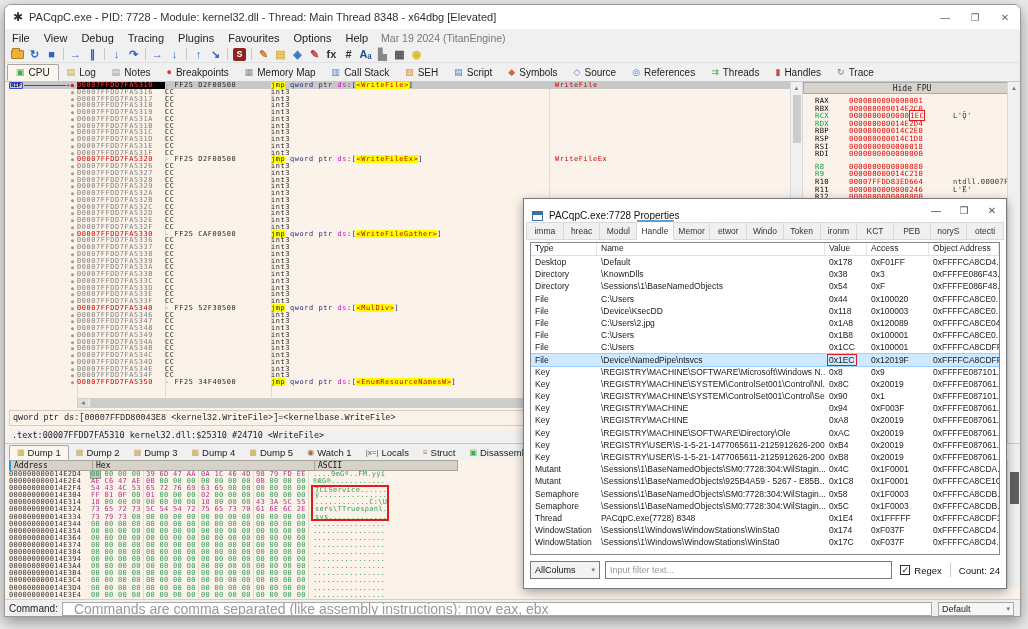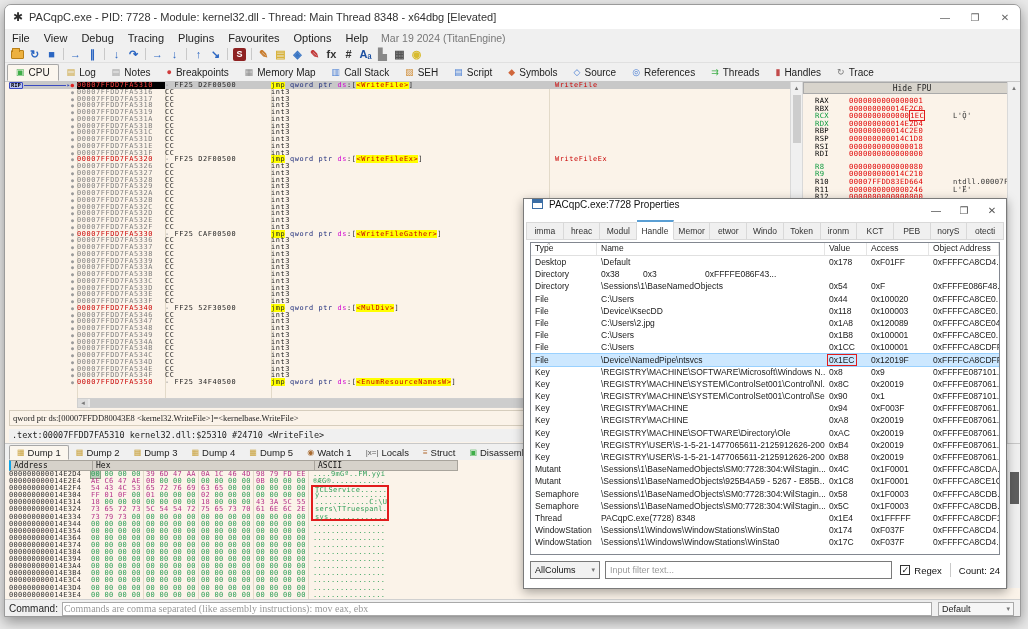--- a/index.html
+++ b/index.html
@@ -61,21 +61,21 @@
   .reg-row.gap{margin-top:5px}
   .reg-name{width:34px;color:#000}
   .reg-name.grn{color:#0a9a3c}
   .reg-val{width:86px;color:#e00000}
   .reg-note{color:#333;padding-left:18px}
   .rv-box{border:1.5px solid #e11b1b;margin:-1px 0}
   .rscroll{position:absolute;right:0;top:0;width:13px;height:506px;background:#f0f0f0;border-left:1px solid #d9d9d9}
   .rs-darkthumb{position:absolute;left:2px;top:390px;width:9px;height:32px;background:#5f5f5f}
   
   .infopane{position:absolute;left:4px;top:328px;width:781px;height:16px;background:#fbf3e9;border:1px solid #d6cdbd;
-    font-family:Liberation Serif, serif;font-size:8.5px;line-height:15px;color:#222;padding-left:3px;white-space:nowrap}
+    font-family:Liberation Mono, monospace;font-size:8.5px;line-height:15px;color:#222;padding-left:3px;white-space:nowrap}
   .dstatus{position:absolute;left:4px;top:347px;width:781px;height:13px;background:#f0f0f0;
     font-family:"DejaVu Sans Mono",monospace;font-size:8.5px;line-height:13px;color:#222;padding-left:3px;white-space:nowrap}
   
   .dumptabs{position:absolute;left:0;top:361px;right:0;height:17px;background:#f0f0f0;display:flex;align-items:flex-end;padding-left:4px;border-top:1px solid #c8c8c8}
   .dtab{height:15px;display:flex;align-items:center;gap:3px;padding:0 7px;font-size:9.5px;color:#222;white-space:nowrap}
   .dtab.sel{background:#fbf6ee;border:1px solid #a7a7a7;border-bottom:1px solid #fbf6ee;border-radius:2px 2px 0 0}
   .dtab .ticon{font-size:8px}
   .dumphead{position:absolute;left:4px;top:378px;height:11px;display:flex;font-size:8px;color:#111;font-family:"DejaVu Sans Mono",monospace}
   .dh-cell{background:#d6d2ca;border:1px solid #a8a49c;border-left:none;padding-left:3px;line-height:9px}
   .dh-cell:first-child{border-left:2px solid #0ea5e9}
@@ -87,25 +87,25 @@
   .z{color:#2e9e57}
   .nz{color:#b53389}
   .sb{background:#b9cdb9;outline:1px solid #7fa67f}
   .dp-ascii{width:76px;padding-left:4px;color:#2e9e57;position:relative}
   .bx{border-left:2px solid #e11b1b;border-right:2px solid #e11b1b;margin-left:2px;padding-left:2px;width:78px}
   .bx-top{border-top:2px solid #e11b1b}
   .bx-bot{border-bottom:2px solid #e11b1b}
   
   .cmdrow{position:absolute;left:0;top:517px;right:0;height:18px;background:#f0f0f0;display:flex;align-items:center;border-top:1px solid #d0d0d0}
   .cmd-label{font-size:10px;color:#222;padding:0 4px}
-  .cmd-input{flex:1;height:14px;background:#fff;border:1px solid #a9a9a9;font-family:Liberation Serif, serif;font-size:10px;color:#999;line-height:12px;padding-left:1px;white-space:nowrap;overflow:hidden}
+  .cmd-input{flex:1;height:14px;background:#fff;border:1px solid #a9a9a9;font-family:Liberation Sans, sans-serif;font-size:14px;color:#999;line-height:12px;padding-left:11px;white-space:nowrap;overflow:hidden}
   .profile-combo{width:76px;height:14px;margin:0 6px;background:#f6f6f6;border:1px solid #a9a9a9;display:flex;align-items:center;justify-content:space-between;font-size:9px;color:#222;padding:0 3px}
   
   .dialog{position:absolute;left:518px;top:193px;width:484px;height:391px;background:#fff;border:1px solid #7a7a7a;box-shadow:0 3px 10px rgba(0,0,0,.35)}
-  .dlg-title{position:absolute;left:0;top:0;right:0;height:22px;background:#fff;display:flex;align-items:flex-start;padding-left:8px}
+  .dlg-title{position:absolute;left:0;top:0;right:0;height:22px;background:#fff;display:flex;align-items:flex-end;padding-left:8px}
   .dlg-icon{width:11px;height:10px;border:1px solid #3b6ea5;background:#fff;margin-right:6px;position:relative}
   .dlg-icon:before{content:"";position:absolute;left:0;top:0;right:0;height:3px;background:#3b6ea5}
   .dlg-title-text{font-size:10px;color:#111}
   .dlg-btns{position:absolute;right:0;top:0;display:flex}
   .dlg-btn{width:28px;height:22px;display:flex;align-items:center;justify-content:center;font-size:10px;color:#555}
   .dlg-tabs{position:absolute;left:2px;top:23px;right:2px;height:18px;display:flex}
   .dlg-tab{flex:1;display:flex;align-items:center;justify-content:center;font-size:8.5px;color:#333;background:#f0f0f0;border:1px solid #d9d9d9;border-left:none;overflow:hidden;white-space:nowrap}
   .dlg-tab:first-child{border-left:1px solid #d9d9d9}
   .dlg-tab.sel{background:#fff;border-bottom:1px solid #fff;height:20px;margin-top:-2px;border-top:2px solid #5a9fd4}
   .dlg-list{position:absolute;left:6px;top:43px;right:6px;height:313px;border:1px solid #828790;background:#fff;overflow:hidden}
@@ -1022,20 +1022,21 @@
       <div id="dlg-rows">
           <div class="dlg-row">
             <div class="dc c0">Desktop</div>
             <div class="dc c1">\Default</div>
             <div class="dc c2">0x178</div>
             <div class="dc c3">0xF01FF</div>
             <div class="dc c4">0xFFFFCA8CD4...</div>
           </div>
           <div class="dlg-row">
             <div class="dc c0">Directory</div>
+            <div class="dc c1">\KnownDlls</div>
             <div class="dc c2">0x38</div>
             <div class="dc c3">0x3</div>
             <div class="dc c4">0xFFFFE086F43...</div>
           </div>
           <div class="dlg-row">
             <div class="dc c0">Directory</div>
             <div class="dc c1">\Sessions\1\BaseNamedObjects</div>
             <div class="dc c2">0x54</div>
             <div class="dc c3">0xF</div>
             <div class="dc c4">0xFFFFE086F48...</div>

